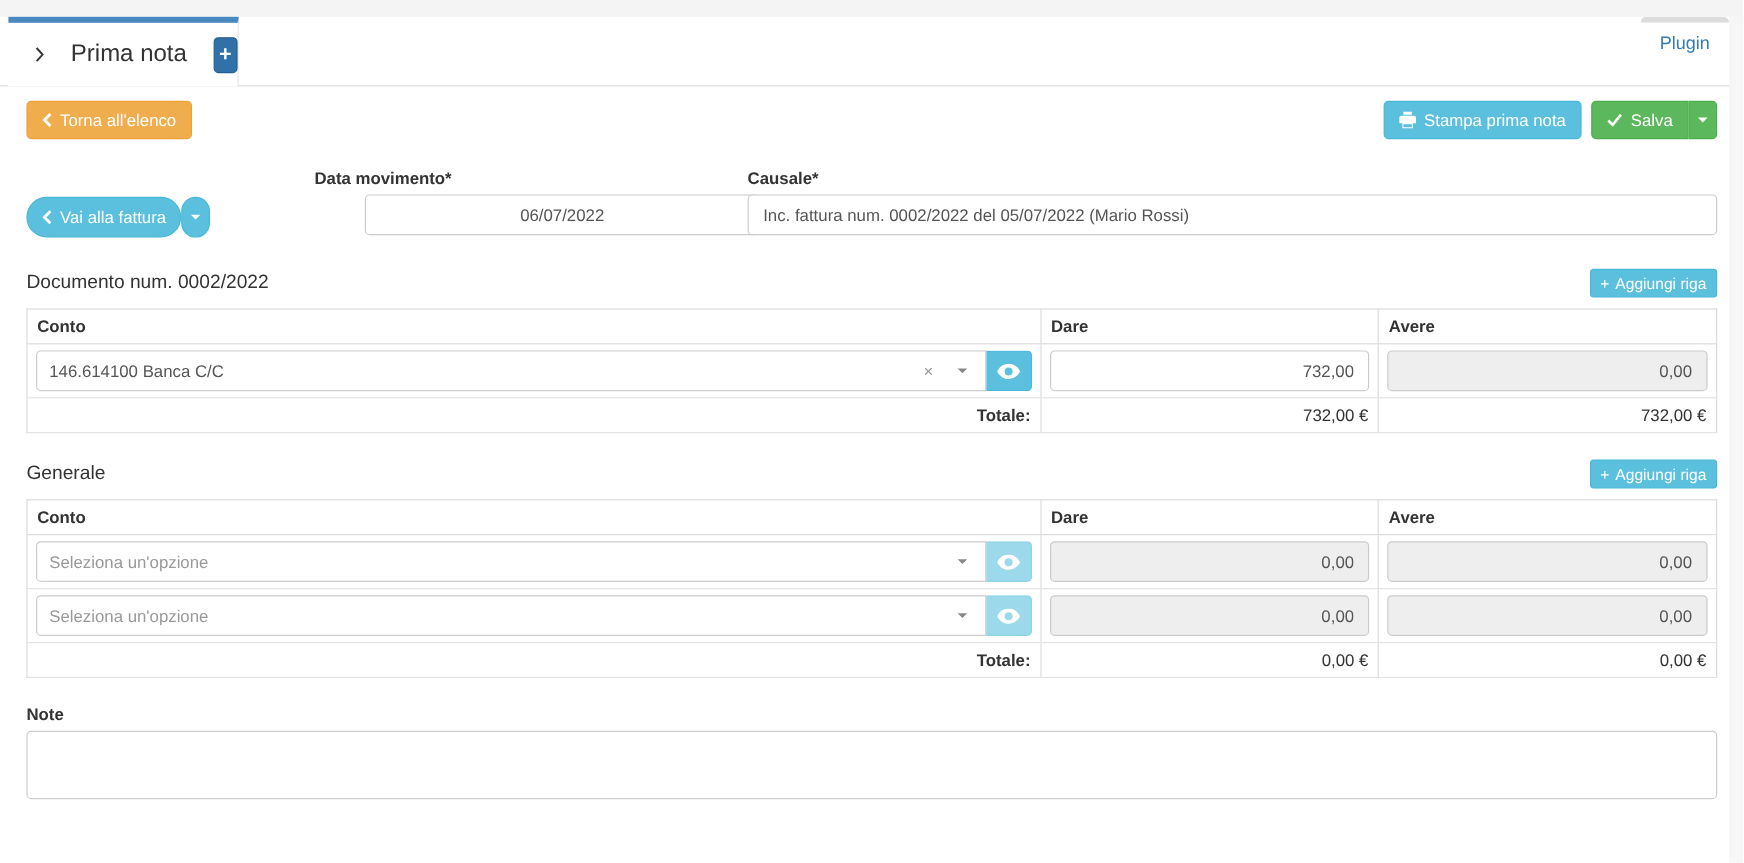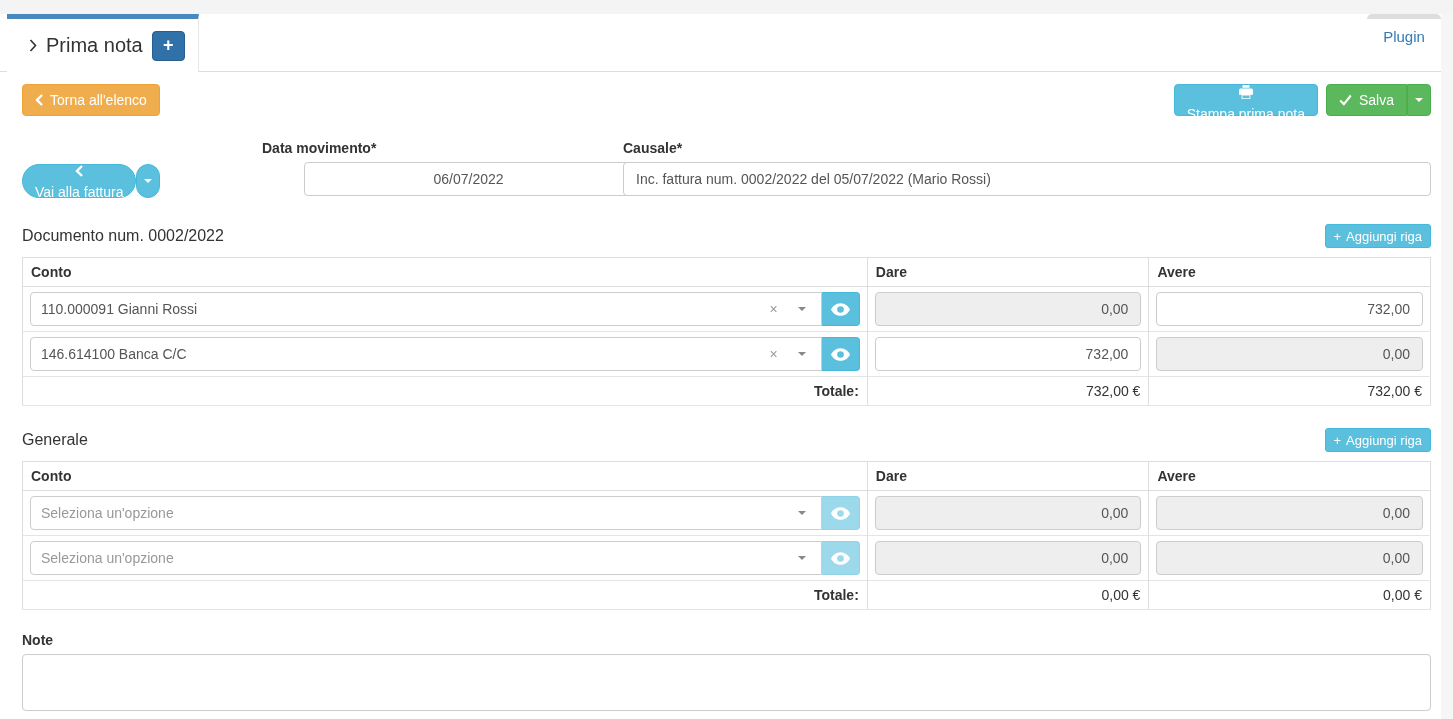--- a/index.html
+++ b/index.html
@@ -7,21 +7,21 @@
   body { font-family:"Liberation Sans","DejaVu Sans",sans-serif; font-size:14px; color:#333; }
   #app { position:relative; width:1453px; height:719px; background:#fff; overflow:hidden; }
 
   
   .top-strip { position:absolute; top:0; left:0; width:100%; height:14px; background:#f4f4f4; }
   .tabbar-line { position:absolute; top:71px; left:0; width:1441px; height:1px; background:#ddd; z-index:1; }
   .right-gutter { position:absolute; top:14px; right:0; width:12px; height:705px; background:#f6f6f6; }
   .tab-active {
     position:absolute; top:14px; left:7px; width:192px; height:58px; z-index:2;
     background:#fff; border-top:5px solid #4a89c0; border-right:1px solid #e7e7e7;
-    display:flex; align-items:center; gap:9px; padding-left:22px;
+    display:flex; align-items:center; gap:22px; padding-left:22px;
   }
   .tab-title { font-size:20px; color:#333; white-space:nowrap; }
   .btn-plus {
     width:33px; height:30px; border:1px solid #285e8e; border-radius:4px;
     background:#3071a9; color:#fff; font-size:18px; font-weight:bold;
     display:flex; align-items:center; justify-content:center; cursor:pointer; padding:0;
   }
   .tab-plugin {
     position:absolute; top:14px; right:12px; width:74px; height:57px; z-index:2;
     border-top:5px solid #ddd; border-radius:5px 5px 0 0;
@@ -31,21 +31,21 @@
 
   
   .content { position:absolute; top:72px; left:0; width:1453px; padding:12px 22px 0 22px; }
 
   .btn {
     display:inline-flex; align-items:center; gap:7px; height:32px; padding:0 12px;
     border:1px solid transparent; border-radius:4px; font-size:14px; color:#fff;
     cursor:pointer; white-space:nowrap; font-family:inherit;
   }
   .btn-warning { background:#f0ad4e; border-color:#eea236; }
-  .btn-info    { background:#5bc0de; border-color:#46b8da;flex-direction:column; }
+  .btn-info    { background:#5bc0de; border-color:#46b8da; }
   .btn-success { background:#5cb85c; border-color:#4cae4c; }
   .split { display:inline-flex; }
   .split .btn { border-radius:4px 0 0 4px; }
   .split .caret-btn {
     width:24px; height:32px; border-radius:0 4px 4px 0; border:1px solid transparent; border-left-width:1px;
     display:flex; align-items:center; justify-content:center; cursor:pointer; padding:0;
   }
   .caret-btn.info { background:#5bc0de; border-color:#46b8da; }
   .caret-btn.success { background:#5cb85c; border-color:#4cae4c; }
   .caret { width:0; height:0; border-left:4px solid transparent; border-right:4px solid transparent; border-top:4px solid #fff; }
@@ -204,41 +204,20 @@
       <tbody>
           <tr>
         <th>Conto</th>
         <th>Dare</th>
         <th>Avere</th>
       </tr>
       <tr>
         <td>
           <div class="select-group">
             <div class="select2">
-              <span class="sel-text">110.000091 Gianni Rossi</span>
-              <span class="clear-x">×</span>
-              <span class="sel-caret"></span>
-            </div>
-            <button class="eye-btn">
-              <span style="display:flex;">
-                <svg width="19" height="13" viewBox="0 0 24 16">
-                      <path d="M12 0C6.2 0 1.8 3.9 0 8c1.8 4.1 6.2 8 12 8s10.2-3.9 12-8c-1.8-4.1-6.2-8-12-8z" fill="#fff"></path>
-                      <circle cx="12" cy="8" r="4.2" fill="#5bc0de"></circle>
-                    </svg>
-              </span>
-            </button>
-          </div>
-        </td>
-        <td><input class="input num disabled" value="0,00" style=""></td>
-        <td><input class="input num" value="732,00" style=""></td>
-      </tr>
-      <tr>
-        <td>
-          <div class="select-group">
-            <div class="select2">
               <span class="sel-text">146.614100 Banca C/C</span>
               <span class="clear-x">×</span>
               <span class="sel-caret"></span>
             </div>
             <button class="eye-btn">
               <span style="display:flex;">
                 <svg width="19" height="13" viewBox="0 0 24 16">
                       <path d="M12 0C6.2 0 1.8 3.9 0 8c1.8 4.1 6.2 8 12 8s10.2-3.9 12-8c-1.8-4.1-6.2-8-12-8z" fill="#fff"></path>
                       <circle cx="12" cy="8" r="4.2" fill="#5bc0de"></circle>
                     </svg>

